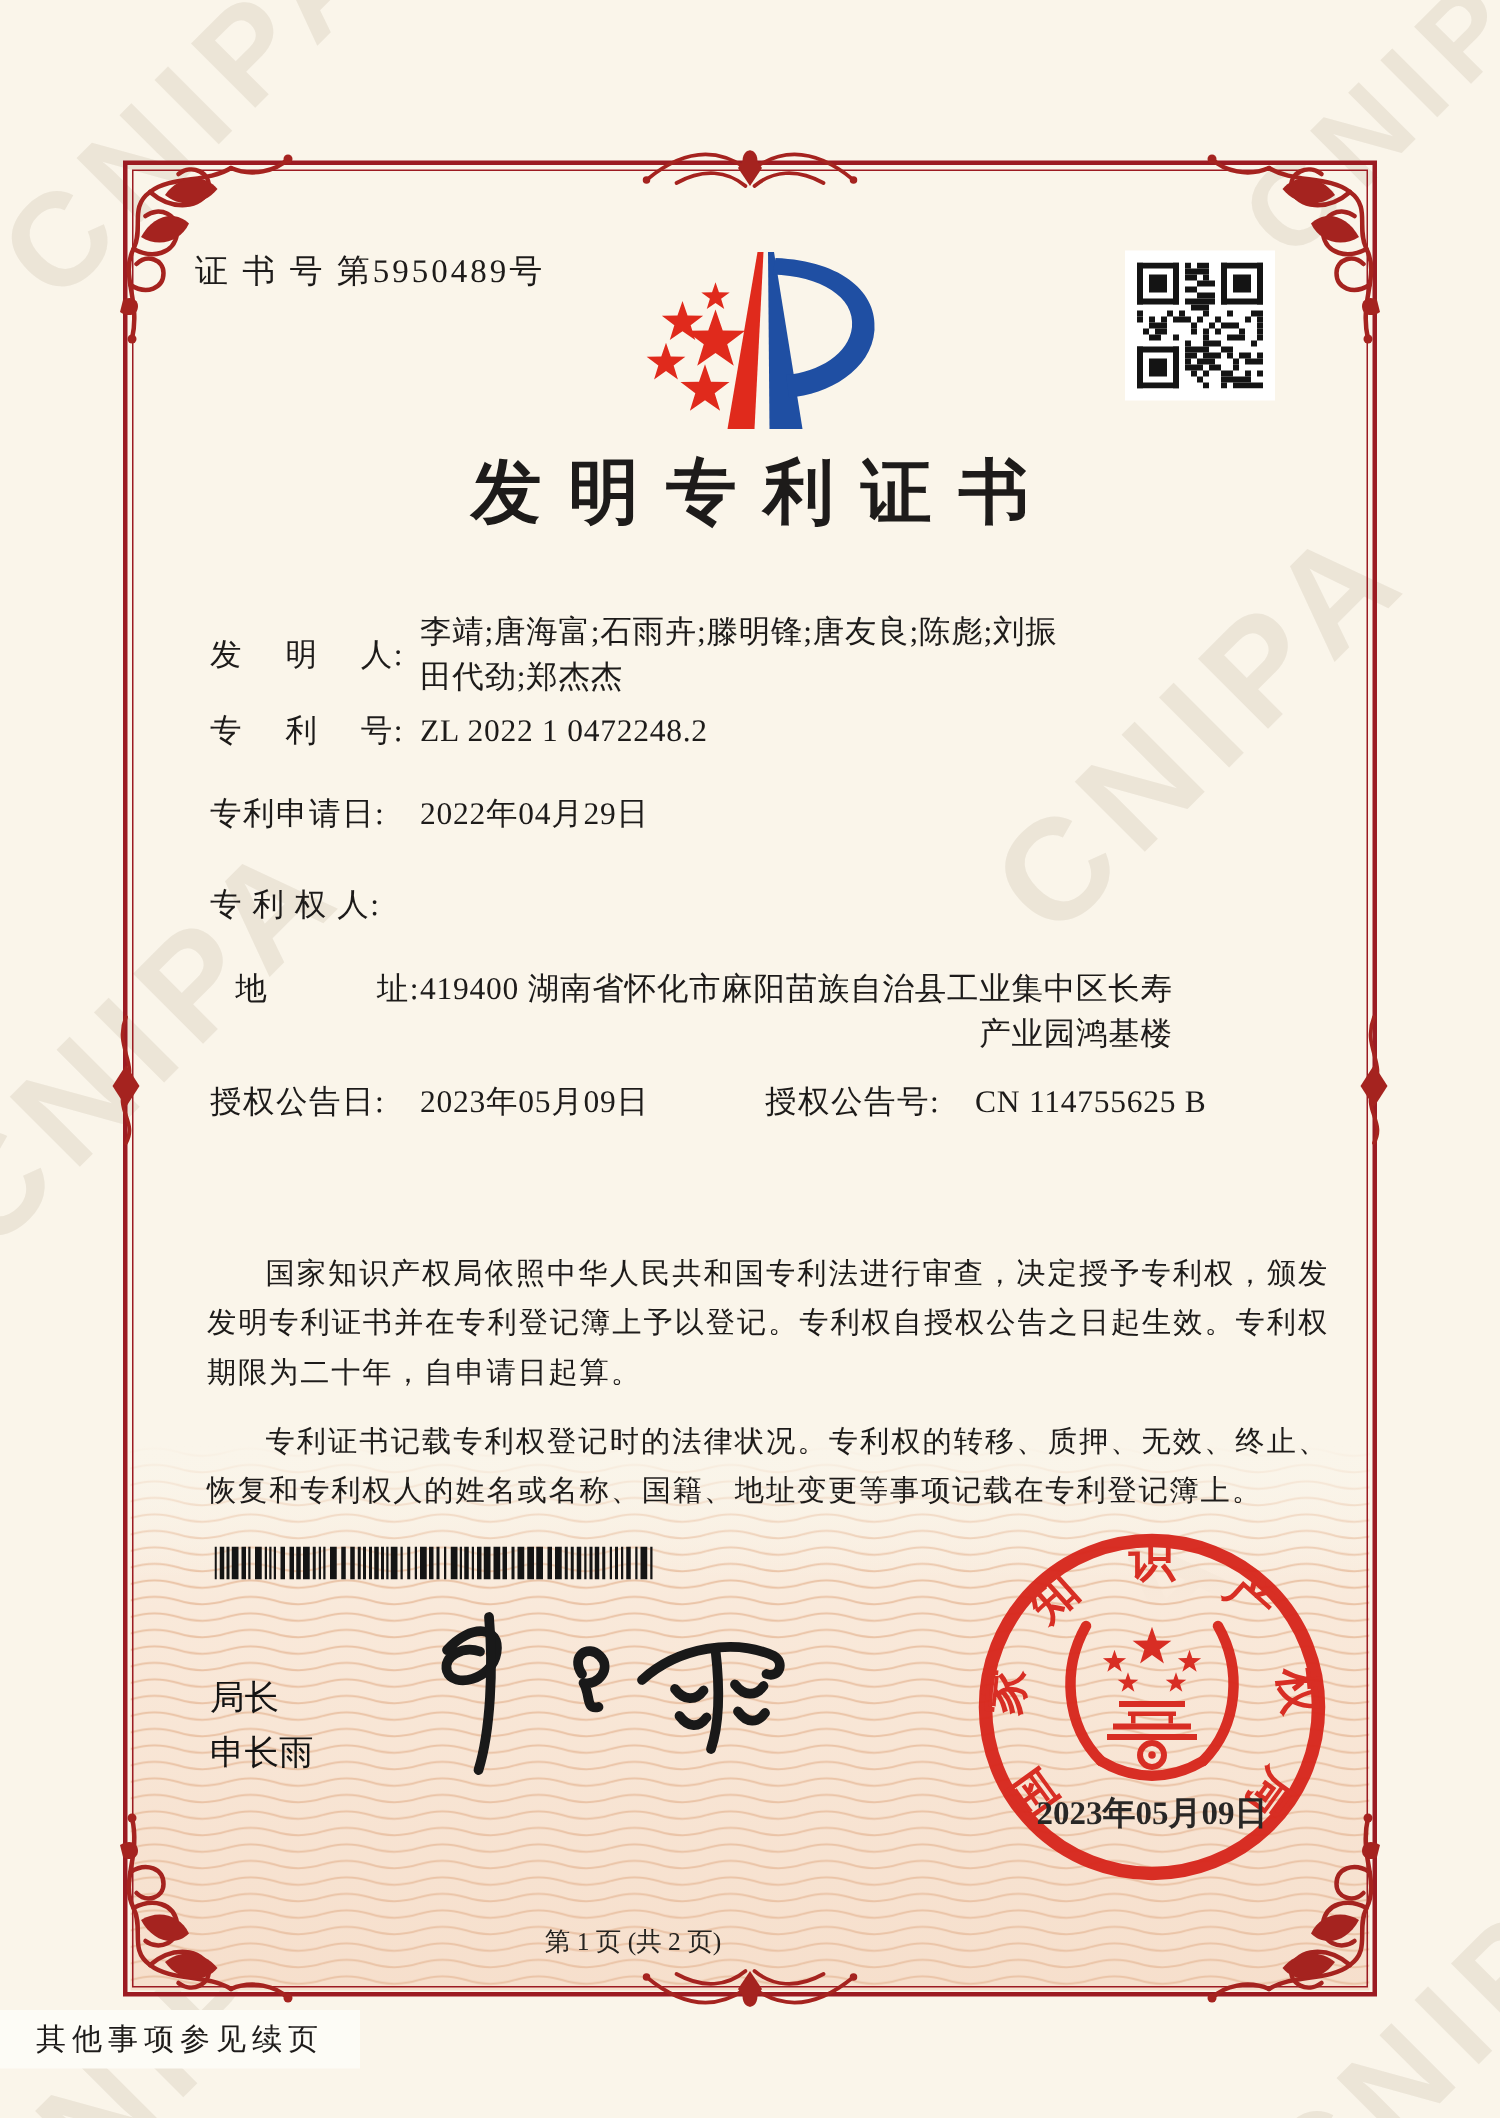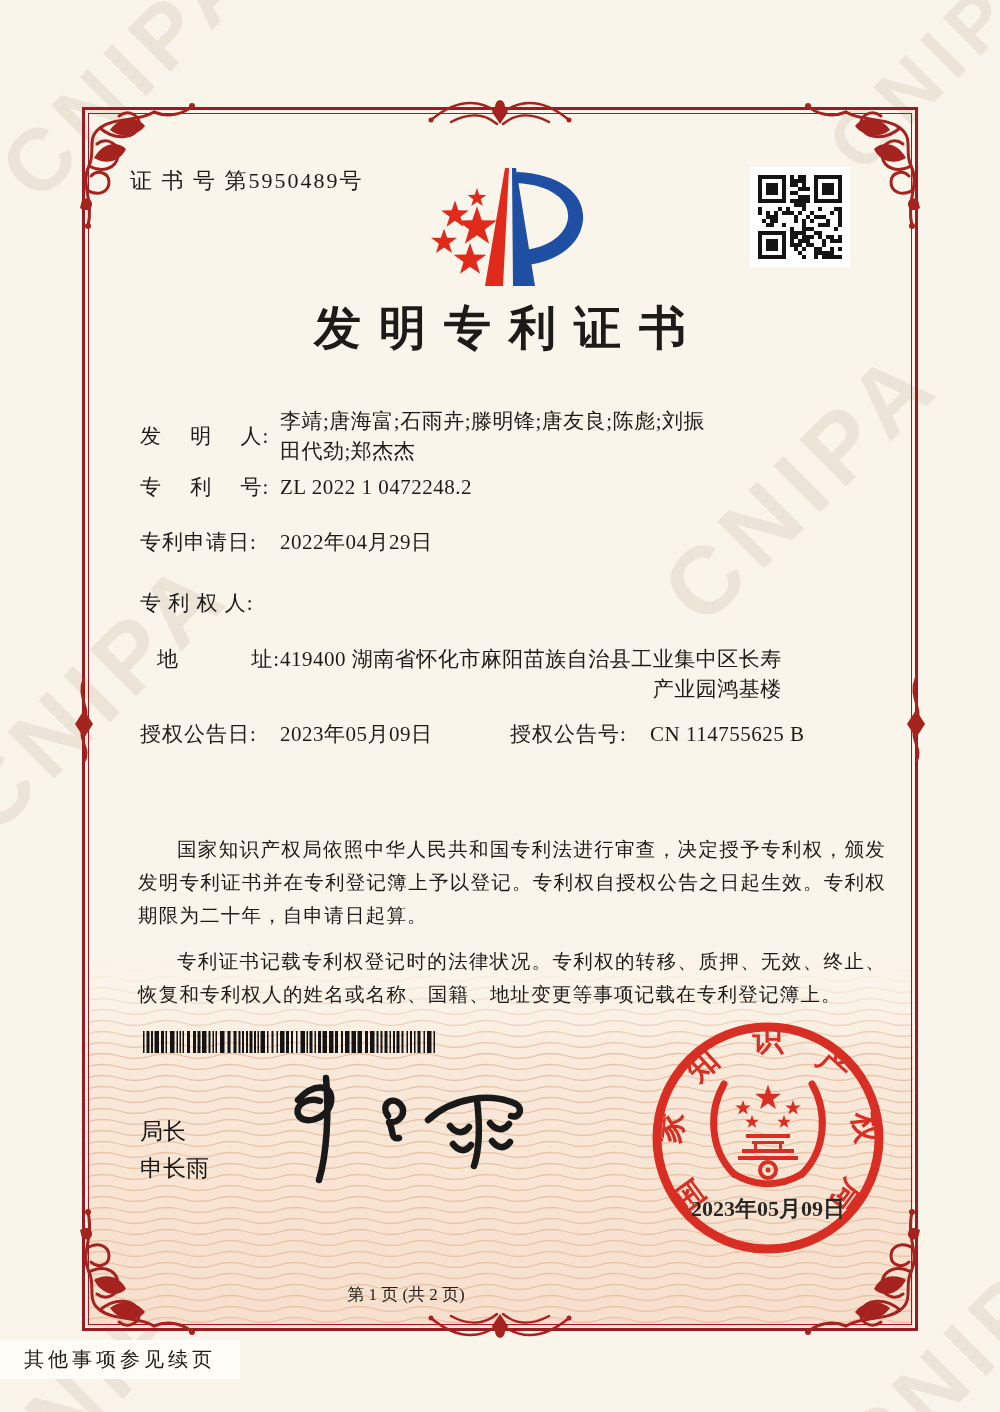--- a/index.html
+++ b/index.html
@@ -66,21 +66,21 @@
   .bodytext p + p{margin-top:13px;}
   
   .barcode{position:absolute;left:143px;top:1031px;width:296px;height:22px;z-index:4;}
   .officer{position:absolute;left:140px;z-index:4;
     font-family:"Liberation Sans","DejaVu Sans",sans-serif;font-size:23px;color:#141414;}
   .officer.t1{top:1116px;} .officer.t2{top:1153px;}
   .signature{position:absolute;left:268px;top:1072px;z-index:4;}
   .seal{position:absolute;left:646px;top:1016px;z-index:5;opacity:0.95;}
   .seal text{font-family:"Liberation Serif","DejaVu Serif",serif;font-weight:bold;}
   .page-info{position:absolute;left:0;top:1283px;width:812px;text-align:center;z-index:4;
-    font-size:17px;white-space:pre;color:#24221f;}
+    font-size:17px;white-space:pre;color:#24221f;padding-left:16px;}
   .cont-note{position:absolute;left:0;top:1340px;width:888px;text-align:left;z-index:3;}
   .cont-note span{display:inline-block;background:#fdfcf6;padding:6px 24px;
     font-size:20px;letter-spacing:4px;}
 </style>
 </head>
 <body>
 
 <svg width="0" height="0" style="position:absolute">
   <defs>
     <symbol id="star" viewBox="-10 -10 20 20">

